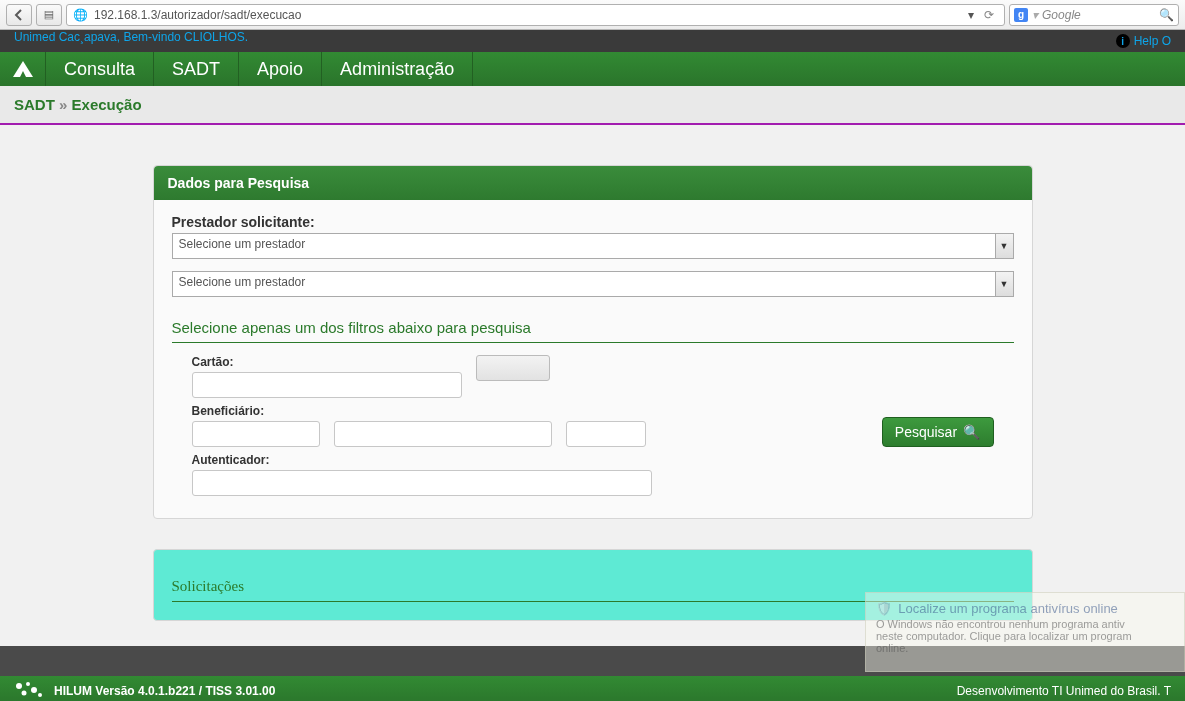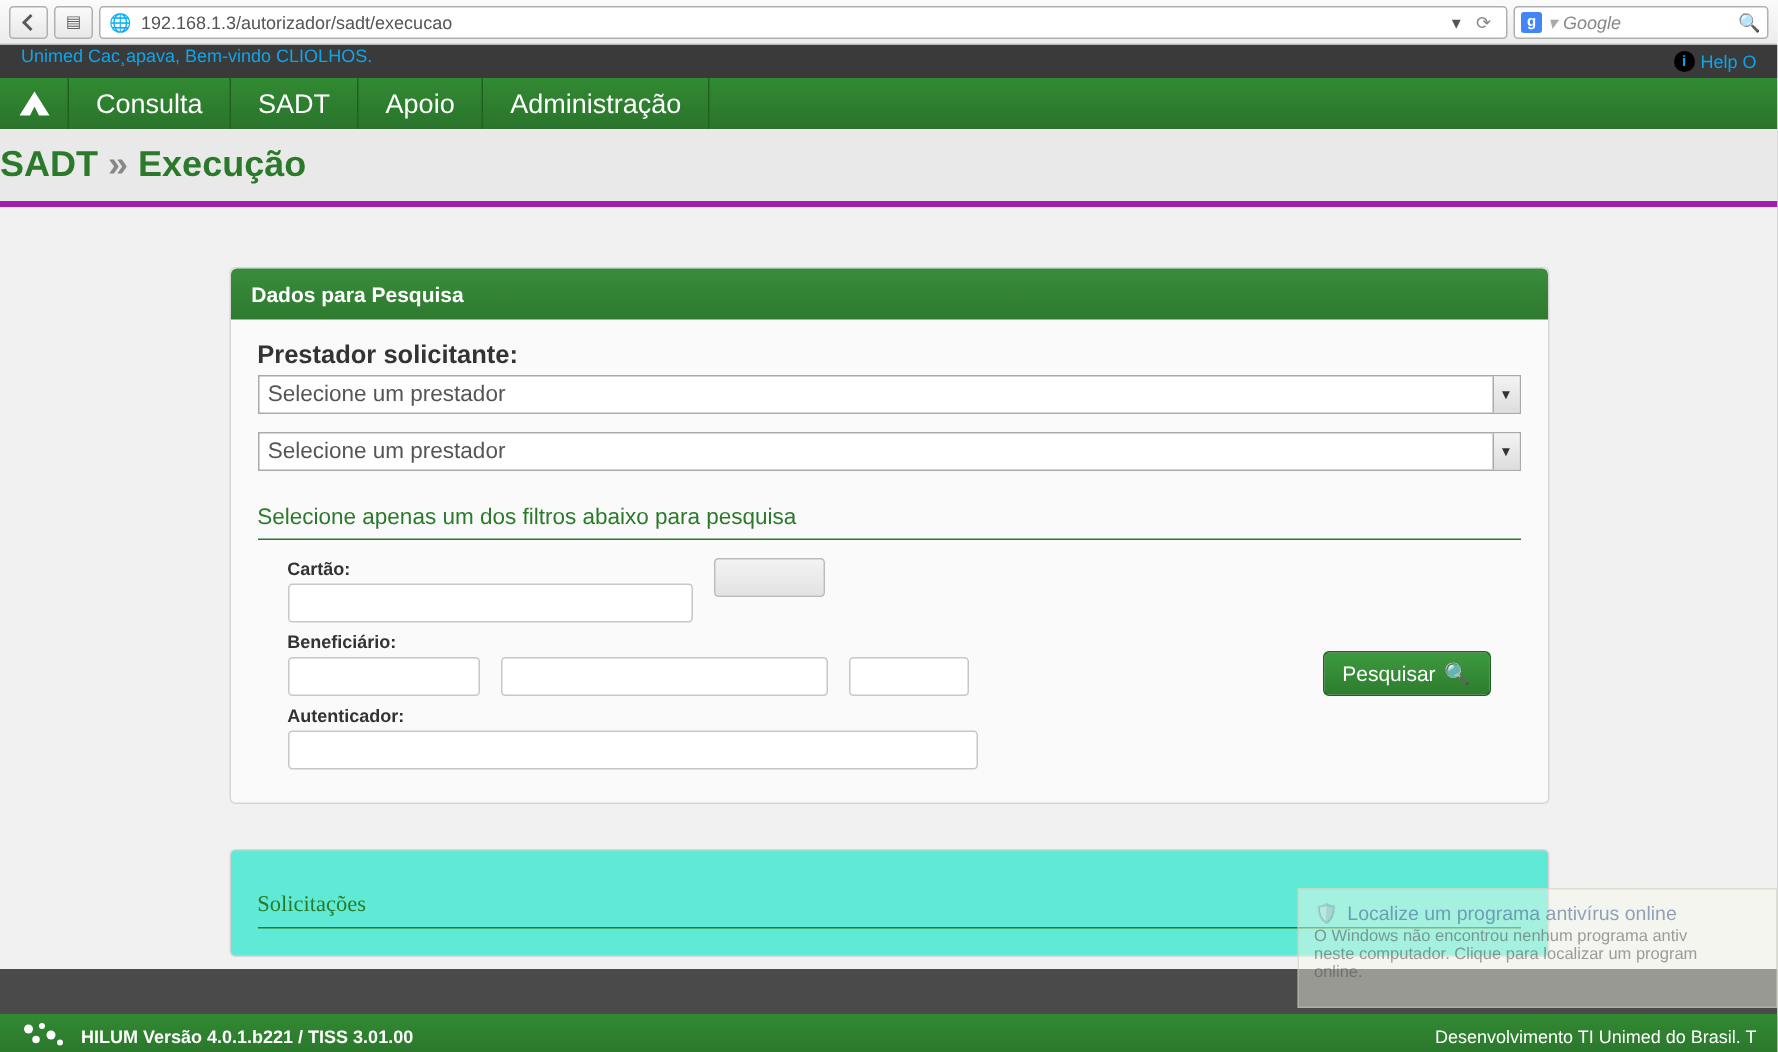--- a/index.html
+++ b/index.html
@@ -23,31 +23,31 @@
 
 .greennav { background: #2b7a2b; background: linear-gradient(#328a33,#2a742b); height: 34px; display: flex; align-items: center; }
 .logo { width: 46px; height: 34px; display:flex; align-items:center; justify-content:center; border-right:1px solid #226022; }
 .logo svg { fill:#fff; }
 .menu { display:flex; height:100%; }
 .menu-item { color:#fff; padding:0 18px; display:flex; align-items:center; border-right:1px solid #226022; cursor:pointer; font-size:18px; }
 
 
 .page { background:#4a4a4a; min-height:620px; padding:0; position:relative; }
 .pageinner { background:#f1f1f1; margin:0; min-height:560px; }
-.crumb { background:#e9e9e9; border-bottom:4px solid #a21caf; padding:10px 0; color:#2b7a2b; font-size:24px; font-weight:bold; }
+.crumb { background:#e9e9e9; border-bottom:2px solid #a21caf; padding:10px 14px; color:#2b7a2b; font-size:15px; font-weight:bold; }
 .crumb .sep { color:#888; }
 
 .content { padding: 40px 0 0 0; display:flex; justify-content:center; }
 .panel { width: 880px; border:1px solid #d6d6d6; border-radius:4px; background:#fafafa; }
 .panel-head { background: linear-gradient(#3a8c3b,#2e7a2f); color:#fff; padding:9px 14px; border-radius:4px 4px 0 0; font-weight:bold; font-size:14px; }
 .panel-body { padding: 14px 18px 22px 18px; }
 
-.lbl { font-size:17px; font-weight:bold; color:#333; margin-bottom:3px; display:block; }
+.lbl { font-size:14px; font-weight:bold; color:#333; margin-bottom:3px; display:block; }
 .select-wrap { position:relative; margin-bottom:12px; }
-.select { width:100%; height:26px; border:1px solid #aaa; background:#fff; padding:3px 6px; font-size:15px; color:#555; }
+.select { width:100%; height:26px; border:1px solid #aaa; background:#fff; padding:3px 6px; font-size:12px; color:#555; }
 .select-arrow { position:absolute; right:1px; top:1px; width:18px; height:24px; border-left:1px solid #aaa; background:linear-gradient(#f3f3f3,#ddd); display:flex; align-items:center; justify-content:center; color:#333; font-size:9px; pointer-events:none; }
 
 .subhead { color:#2b7a2b; font-size:15px; padding: 10px 0 6px 0; border-bottom:1px solid #2b7a2b; margin-bottom:12px; }
 
 .row { display:flex; align-items:flex-start; gap:14px; }
 .fgroup { display:flex; flex-direction:column; }
 .fgroup label { font-size:12px; font-weight:bold; color:#333; margin-bottom:3px; }
 .fgroup input { height:26px; border:1px solid #c7c7c7; border-radius:3px; padding:3px 6px; background:#fff; }
 .gray-btn { height:26px; width:74px; border:1px solid #bbb; border-radius:3px; background:linear-gradient(#f3f3f3,#e2e2e2); }
 

